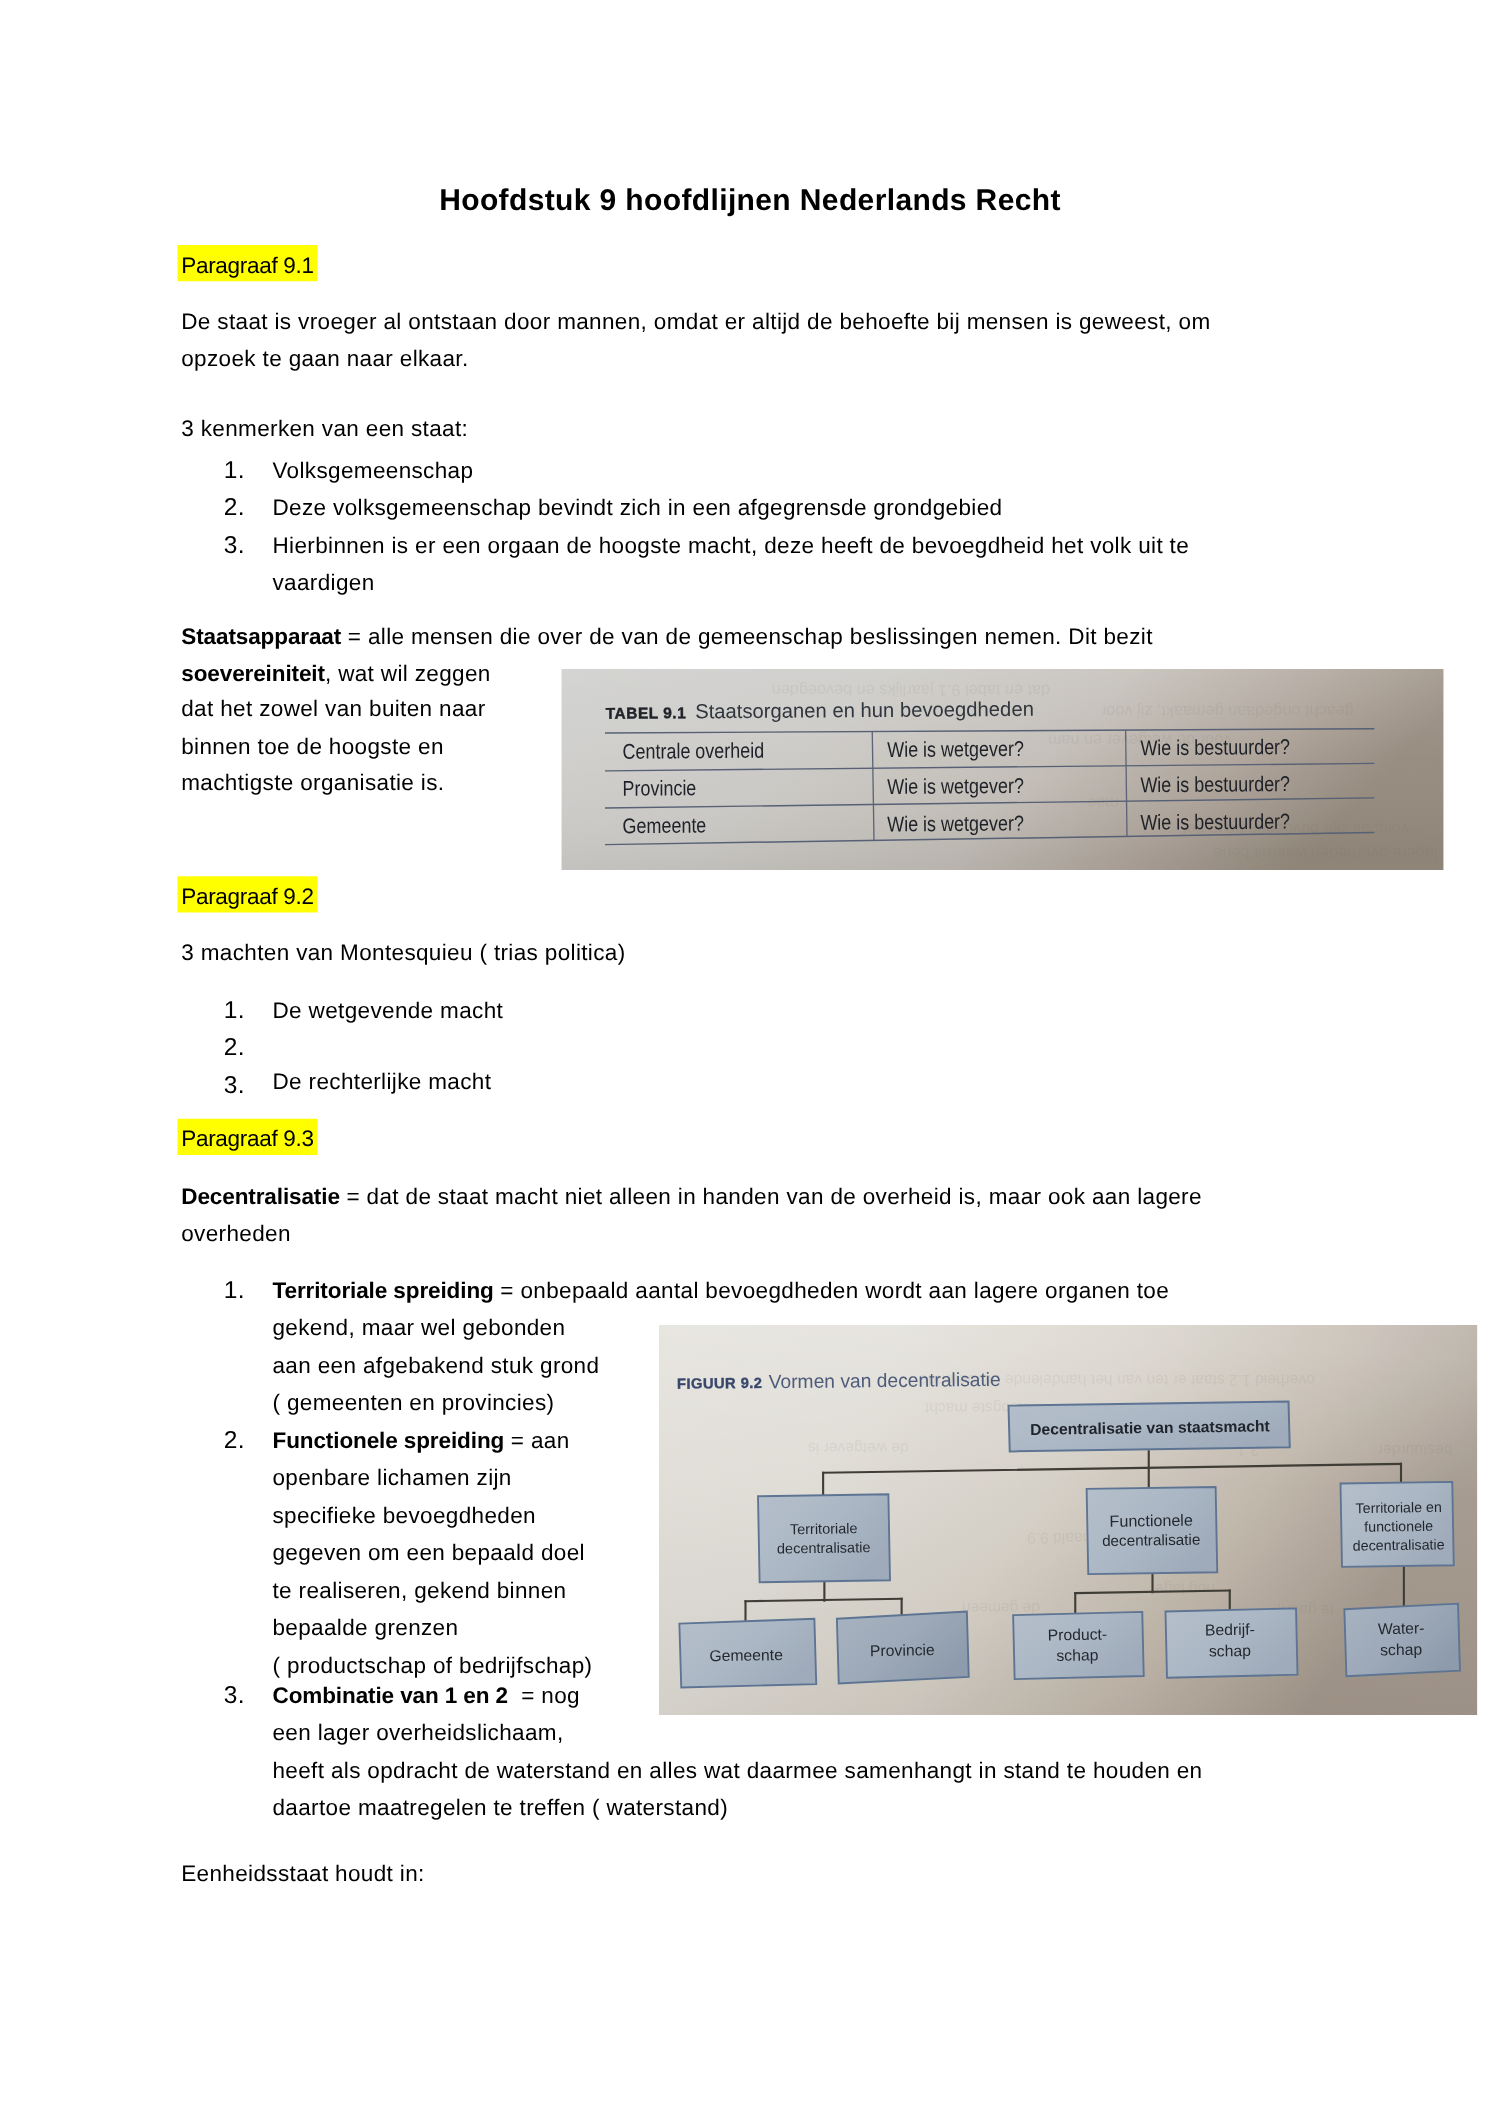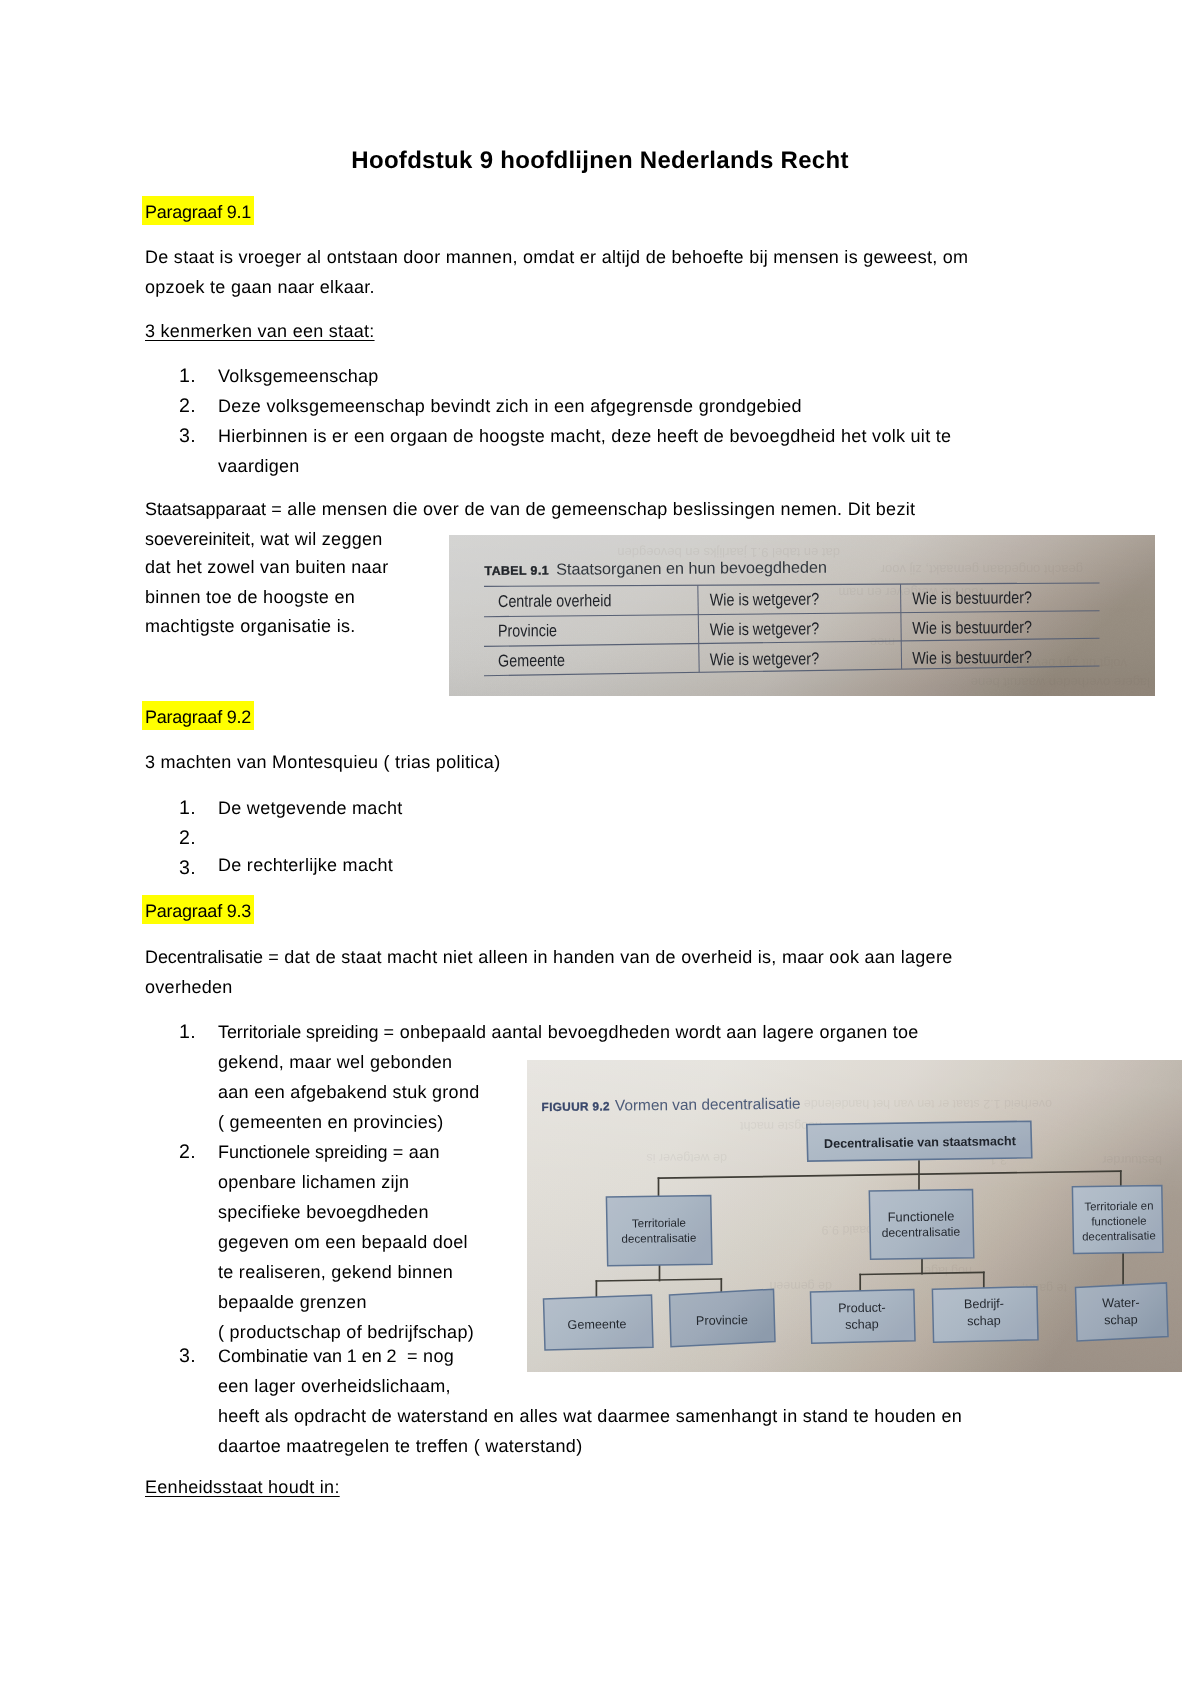--- a/index.html
+++ b/index.html
@@ -8,22 +8,22 @@
        -webkit-font-smoothing:antialiased;text-rendering:geometricPrecision;will-change:transform;}
   .page{position:relative;width:1076px;height:1698px;background:#fff;}
 
   .tx{position:absolute;font-size:18px;letter-spacing:0.285px;line-height:30px;
       white-space:pre;}
   .title{position:absolute;font-size:24px;font-weight:bold;letter-spacing:0.3px;
          white-space:pre;left:0;width:1200px;text-align:center;}
   .hl{position:relative;display:inline-block;letter-spacing:-0.24px;isolation:isolate;}
   .hl::before{content:"";position:absolute;left:-3px;right:-3px;top:-1.5px;height:29px;background:#ffff00;z-index:-1;}
   .num{position:absolute;font-size:19.6px;letter-spacing:0.285px;white-space:pre;line-height:30px;font-weight:normal;}
-  .ul{text-decoration:underline;text-underline-offset:2.5px;text-decoration-thickness:1px;}
-  b{font-weight:normal;letter-spacing:-0.08px;}
+  .ul{text-underline-offset:2.5px;text-decoration-thickness:1px;margin-top:12px;}
+  b{font-weight:bold;letter-spacing:-0.08px;}
 
   
   .photo{position:absolute;overflow:hidden;}
   #tablePhoto{left:449px;top:535px;width:706px;height:161px;filter:blur(0.42px) contrast(0.97);}
   #figPhoto{left:527px;top:1060px;width:655px;height:312px;filter:blur(0.5px) contrast(0.96);}
 </style>
 </head>
 <body>
 
 <div class="page">

